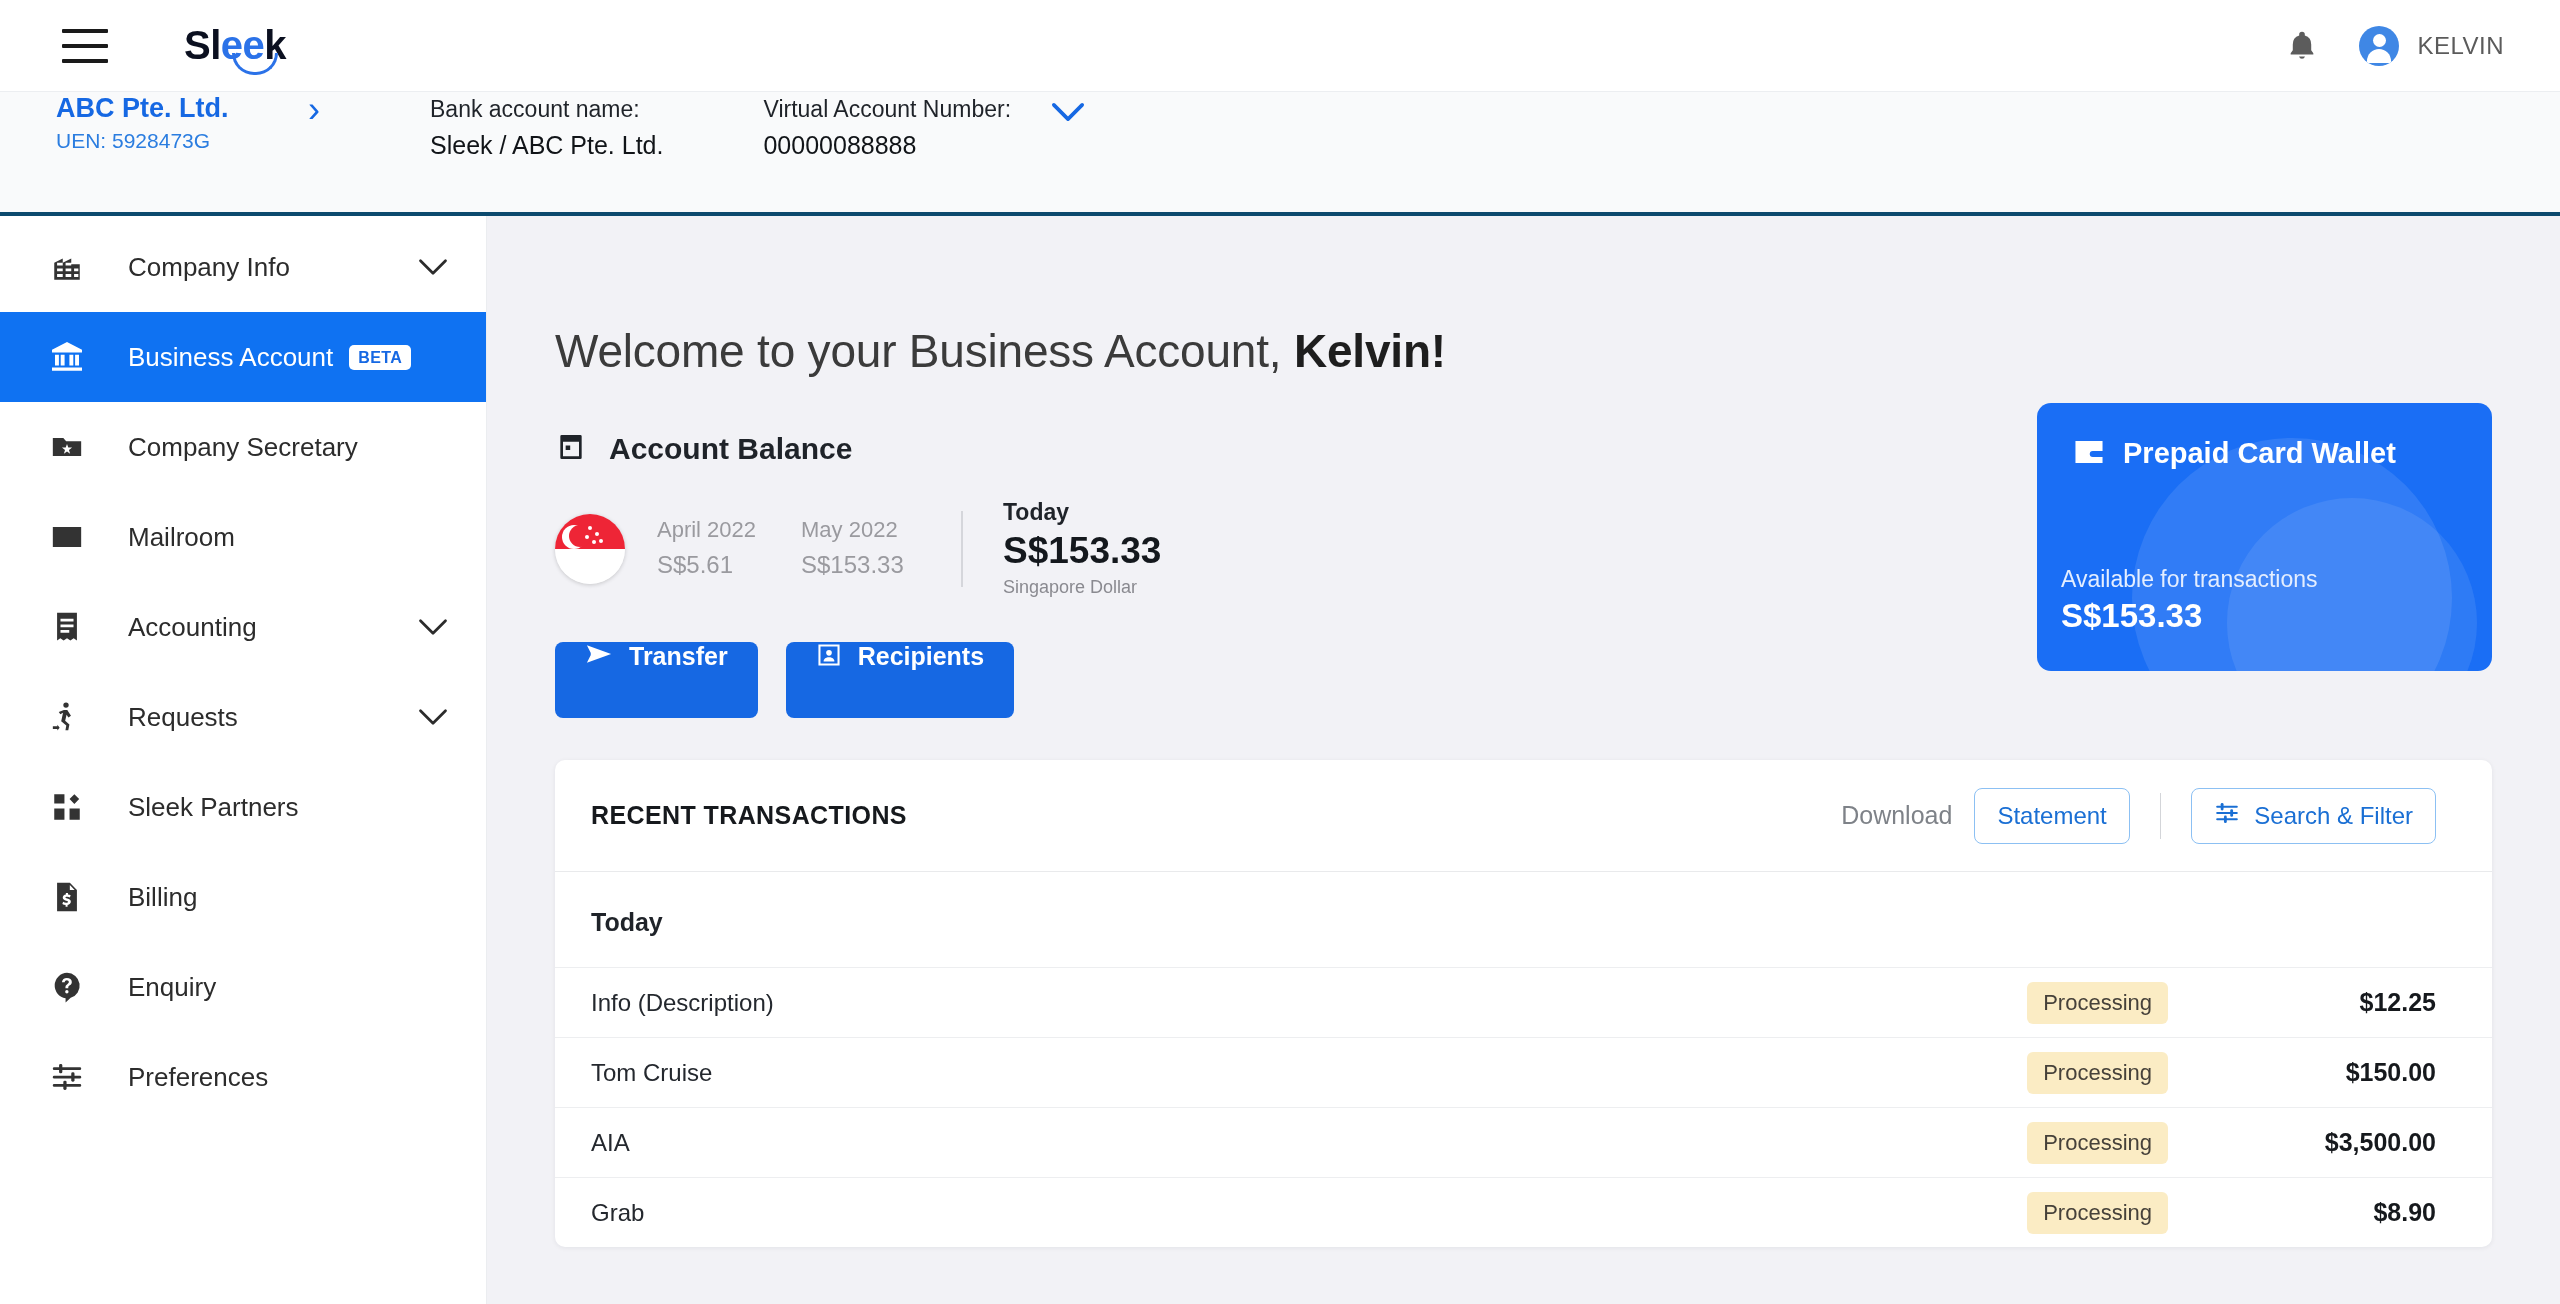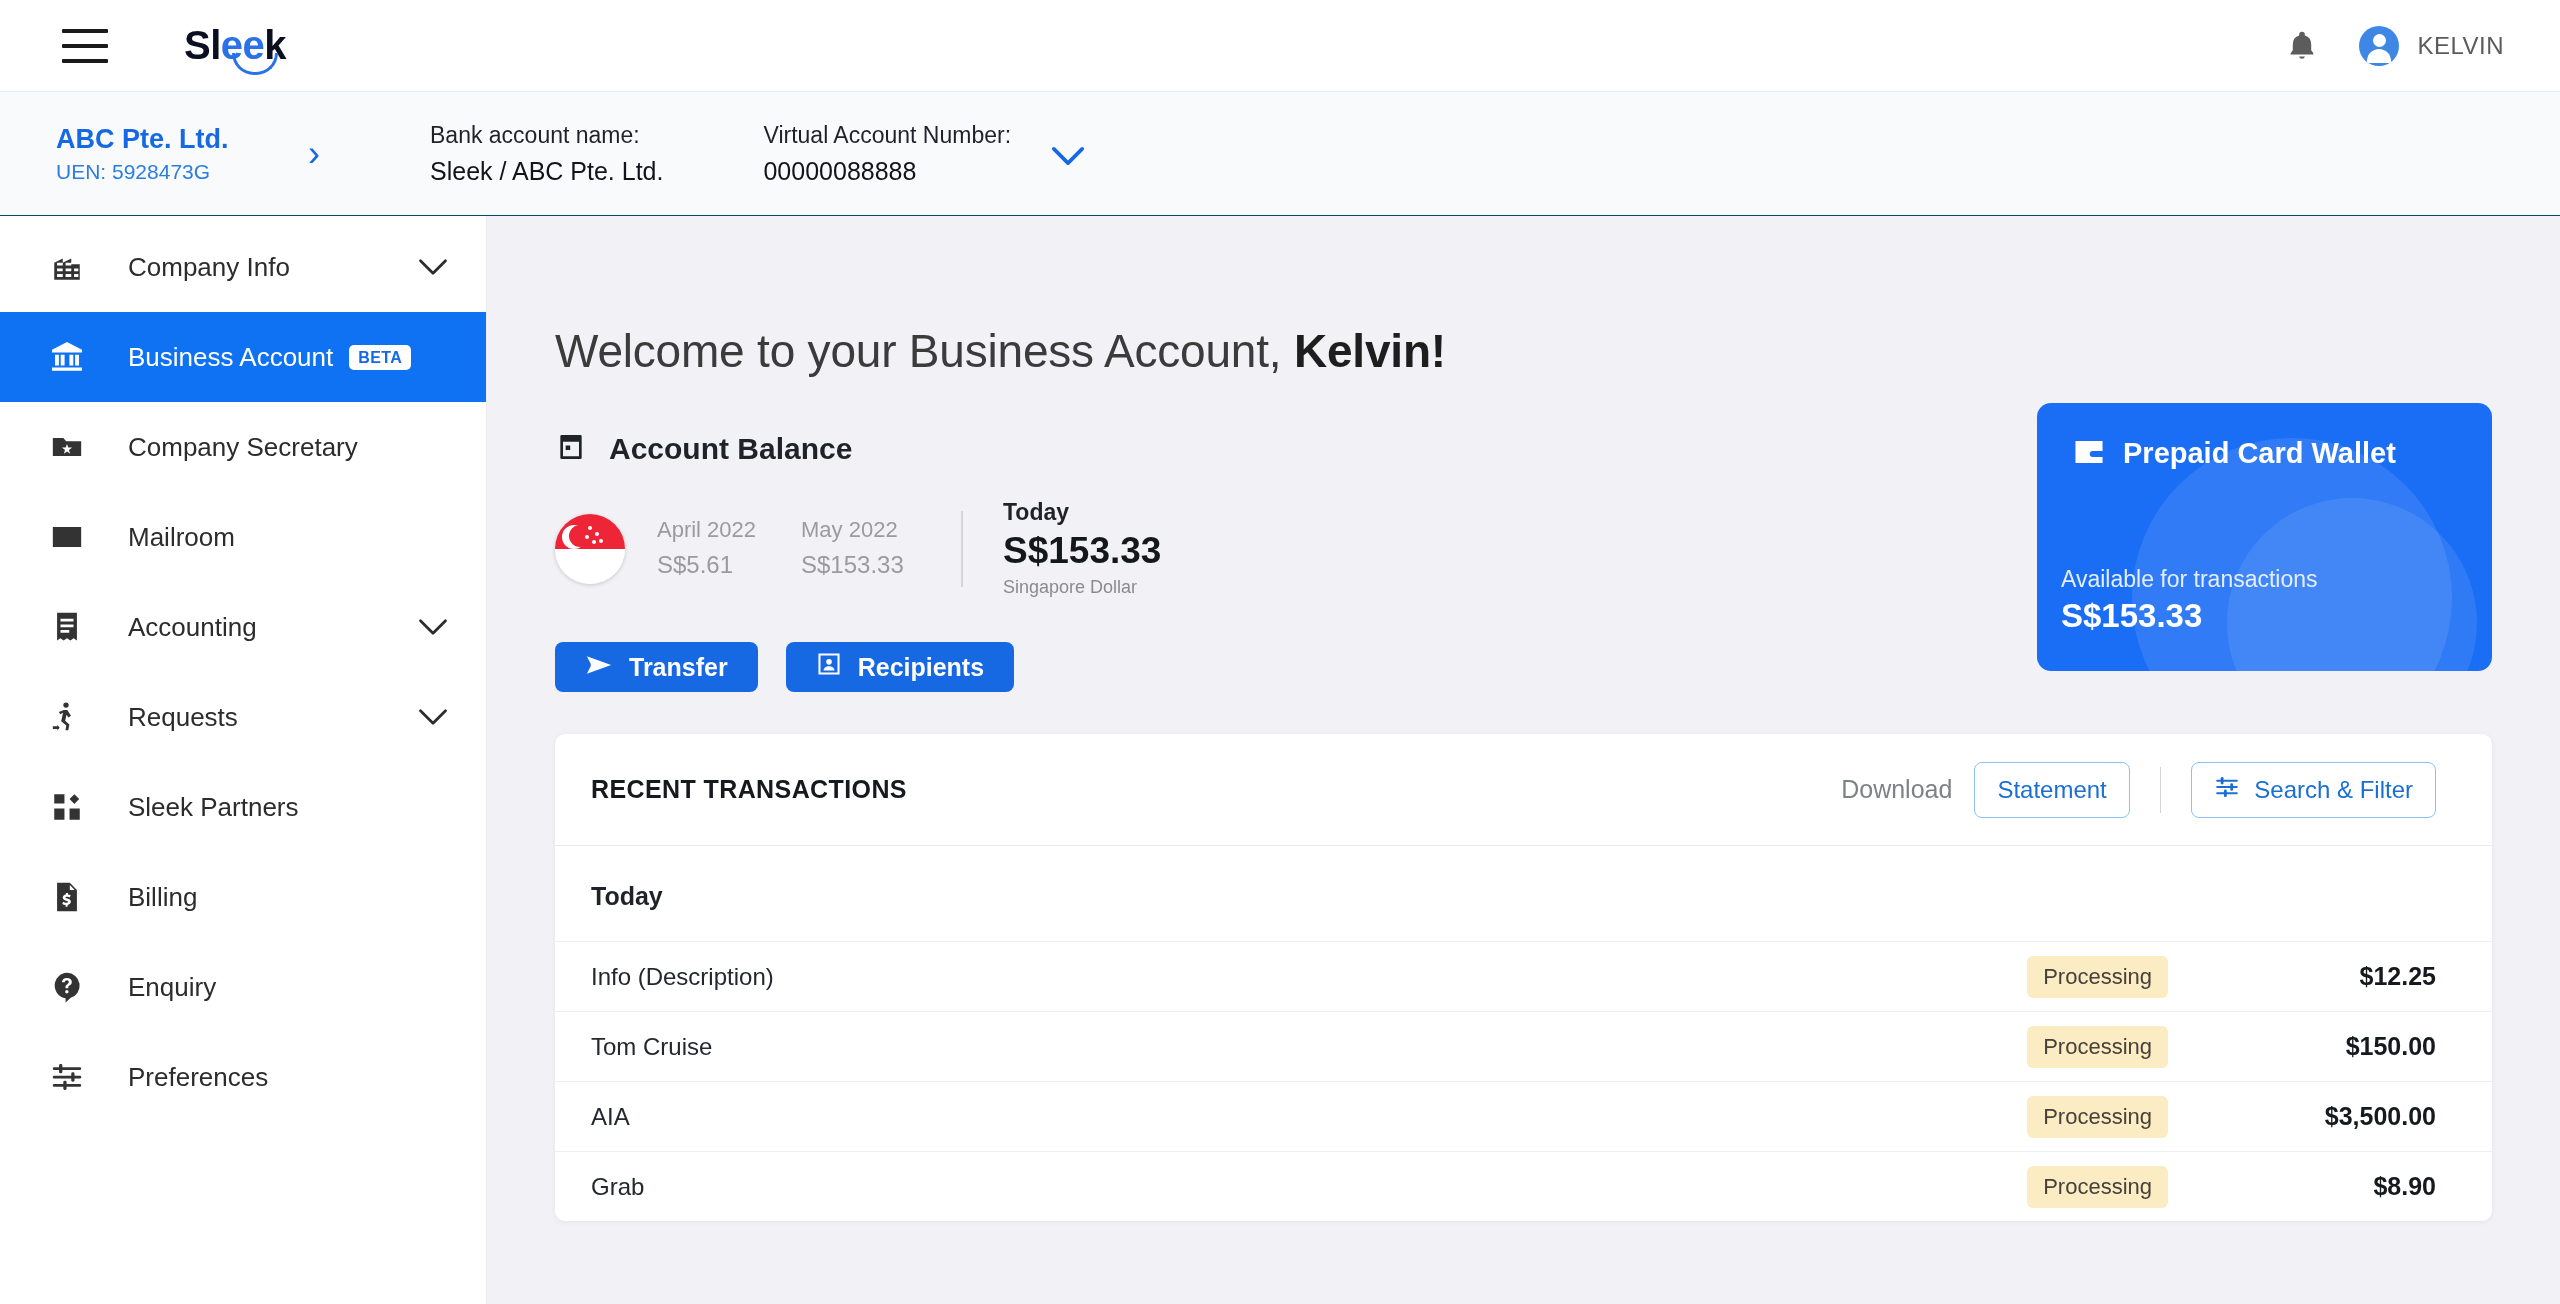--- a/index.html
+++ b/index.html
@@ -62,23 +62,23 @@
   }
   .avatar-circle .head { width: 13px; height: 13px; border-radius: 50%; background:#fff; position:absolute; top:8px;}
   .avatar-circle .body { width: 24px; height: 14px; border-radius: 12px 12px 0 0; background:#fff; position:absolute; bottom:3px;}
   .user-name { font-size: 24px; color: #5b5b5b; letter-spacing: .5px; }
 
   
   .subheader {
     height: 124px;
     background: #f9fafb;
     display: flex;
-    align-items: center;
+    align-items: flex-start;
     padding-left: 56px;
-    border-bottom: 1px solid #0c4a6e;
+    border-bottom: 4px solid #0c4a6e;
   }
   .company-block { width: 230px; }
   .company-name {
     font-size: 27px; font-weight: bold; color: #1668e3; line-height: 1.25;
   }
   .company-uen { font-size: 21px; color: #2b7de0; margin-top: 3px; }
   .chev-right {
     margin-left: 22px; margin-right: 110px;
     color: #1668e3; font-size: 36px; font-weight: 300; line-height: 1;
     cursor: pointer;
@@ -172,22 +172,22 @@
   .month-col .a { font-size: 24px; color: #9a9a9f; line-height: 1.6; }
   .vdiv { width: 2px; height: 76px; background: #d5d6db; margin: 0 40px 0 48px; }
   .today-col .t { font-size: 23px; font-weight: bold; color: #1f2329; }
   .today-col .amt { font-size: 37px; font-weight: bold; color: #14181d; line-height: 1.25; margin-top: 2px;}
   .today-col .cur { font-size: 18px; color: #8a8a90; margin-top: 3px; }
 
   .actions { display: flex; gap: 28px; margin-top: 44px; }
   .btn-primary {
     background: #1668e3; color: #fff;
     border: none; border-radius: 8px;
-    height: 50px; padding: 0 30px;
-    display: flex; align-items: center; gap: 16px;
+    height: 76px; padding: 0 30px;
+    display: flex; gap: 16px;
     font-size: 25px; font-weight: bold;
     cursor: pointer;
     font-family: "Liberation Sans", sans-serif;
   }
 
   
   .prepaid {
     width: 455px; flex: 0 0 455px;
     height: 268px;
     background: #1a6ef5;

